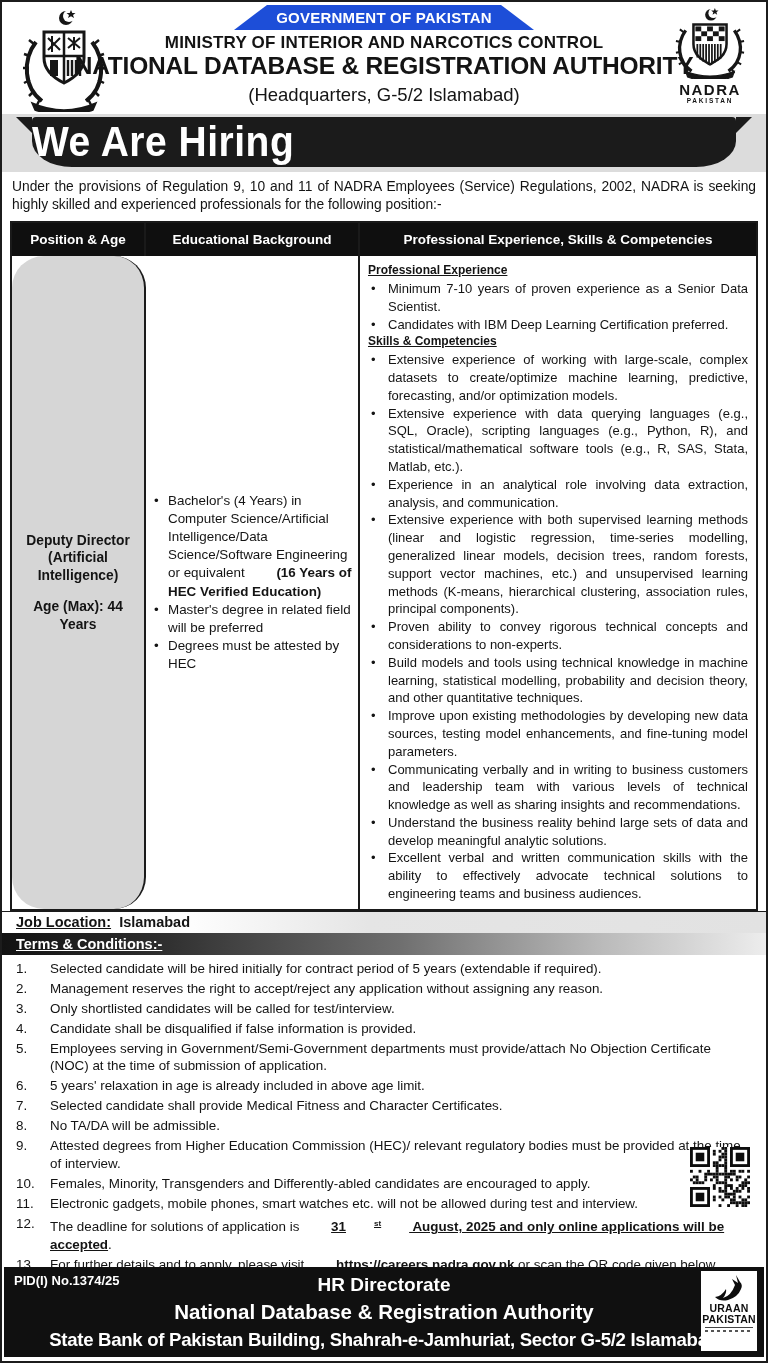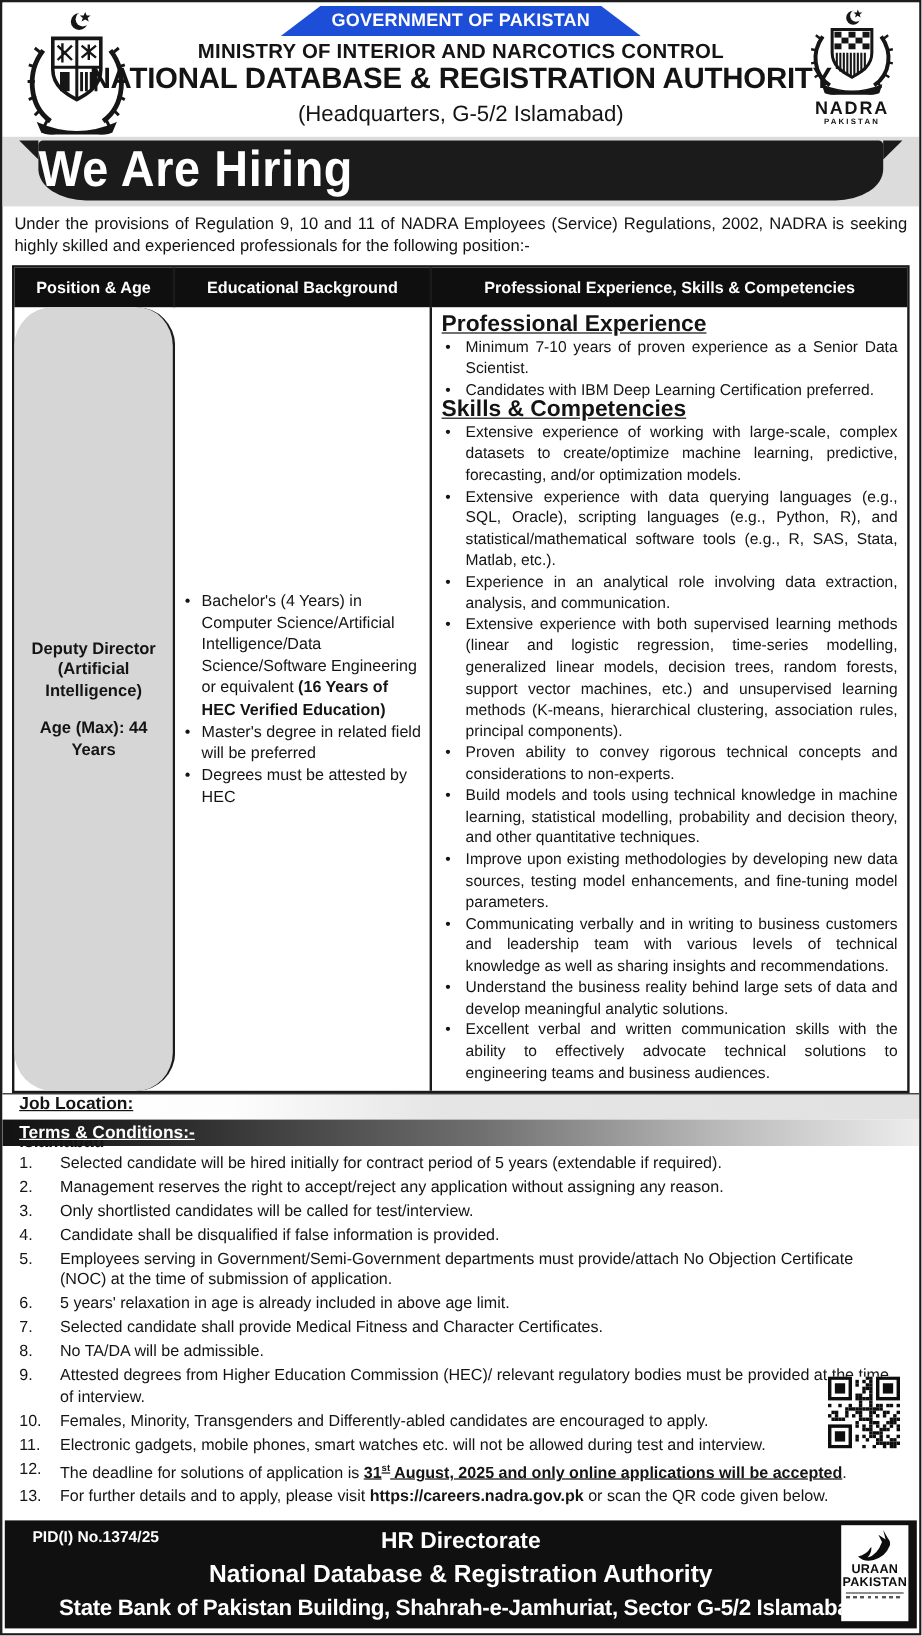--- a/index.html
+++ b/index.html
@@ -48,49 +48,49 @@
   .c1 { width:134px; flex:none; border-right:2px solid #1a1a1a; }
   .c2 { width:214px; flex:none; border-right:2px solid #1a1a1a; }
   .c3 { flex:1; }
   .t-body .c1 { background:#d6d6d6; display:flex; flex-direction:column;
     justify-content:center; align-items:center; text-align:center;
     font-weight:bold; font-size:13.8px; line-height:17.5px; padding:4px;border-radius:32px; }
   .pos-age { margin-top:14px; }
   .t-body .c2 { display:flex; flex-direction:column; justify-content:center;
     padding:6px 5px; font-size:13.4px; line-height:18.2px; }
   .t-body .c3 { padding:6px 8px; font-size:13px; line-height:17.8px; text-align:justify; }
-  .sec-title { font-weight:bold; text-decoration:underline; font-size:19px; text-align:left; }
+  .sec-title { font-weight:bold; text-decoration:underline; font-size:12px; text-align:left; }
   .bullet { display:flex; }
   .bullet .dot { flex:none; width:20px; text-align:left; padding-left:3px; }
   .c2 .bullet .dot { width:17px; }
   .btxt { flex:1; }
 
   
-  .jobloc { height:22px; display:flex; align-items:flex-start; padding-left:14px;
+  .jobloc { height:22px; display:flex; align-items:center; padding-left:14px;
     font-weight:bold; font-size:14.5px;
     background:linear-gradient(90deg,#fff 0%,#fdfdfd 25%,#e5e5e5 48%,#e2e2e2 100%);
-    border-top:1px solid #1a1a1a;flex-direction:column; }
+    border-top:1px solid #1a1a1a; }
   .jobloc .lbl { text-decoration:underline; }
   .terms-banner { height:22px; display:flex; align-items:center; padding-left:14px;
     background:linear-gradient(90deg,#121212 0%,#2d2d2d 20%,#6f6f6f 52%,#b9b9b9 78%,#ededed 100%);
     color:#fff; font-weight:bold; font-size:14.5px; }
   .terms-banner span { text-decoration:underline; }
   .terms { position:relative; padding:5px 14px 0 14px; }
   .term { display:flex; font-size:13.4px; line-height:17.5px; margin-bottom:2.5px; }
   .tnum { flex:none; width:34px; }
   .ttext { flex:1; }
-  .b { font-weight:bold; }
+  .b { font-weight:bold;margin-left:28px; }
   .u { text-decoration:underline; }
   sup { font-size:60%; }
   .qr { position:absolute; top:192px; right:16px; width:60px; height:60px; }
 
   
   .footer { position:absolute; left:2px; right:2px; bottom:4px; height:90px;
     background:#101010; color:#fff; text-align:center; padding-top:5px; }
-  .pid { position:absolute; left:23px; top:6px; font-weight:bold; font-size:13px; }
+  .pid { position:absolute; left:10px; top:6px; font-weight:bold; font-size:13px; }
   .f1 { font-weight:bold; font-size:19px; line-height:26px; }
   .f2 { font-weight:bold; font-size:20.5px; line-height:28px; }
   .f3 { font-weight:bold; font-size:18.6px; line-height:28px; letter-spacing:-.3px; }
   .uraan { position:absolute; right:7px; top:4px; width:56px; height:80px; background:#fff;
     color:#0d0d0d; display:flex; flex-direction:column; align-items:center; padding-top:2px; }
   .uraan-l1,.uraan-l2 { font-weight:bold; font-size:10.5px; line-height:11px; letter-spacing:.2px; }
   .uraan-urdu { margin-top:2px; width:48px; border-top:1px solid #444; height:6px;
     background:repeating-linear-gradient(90deg,#555 0 3px,transparent 3px 6px);
     background-size:100% 2px; background-position:0 2px; background-repeat:no-repeat; }
 </style>

